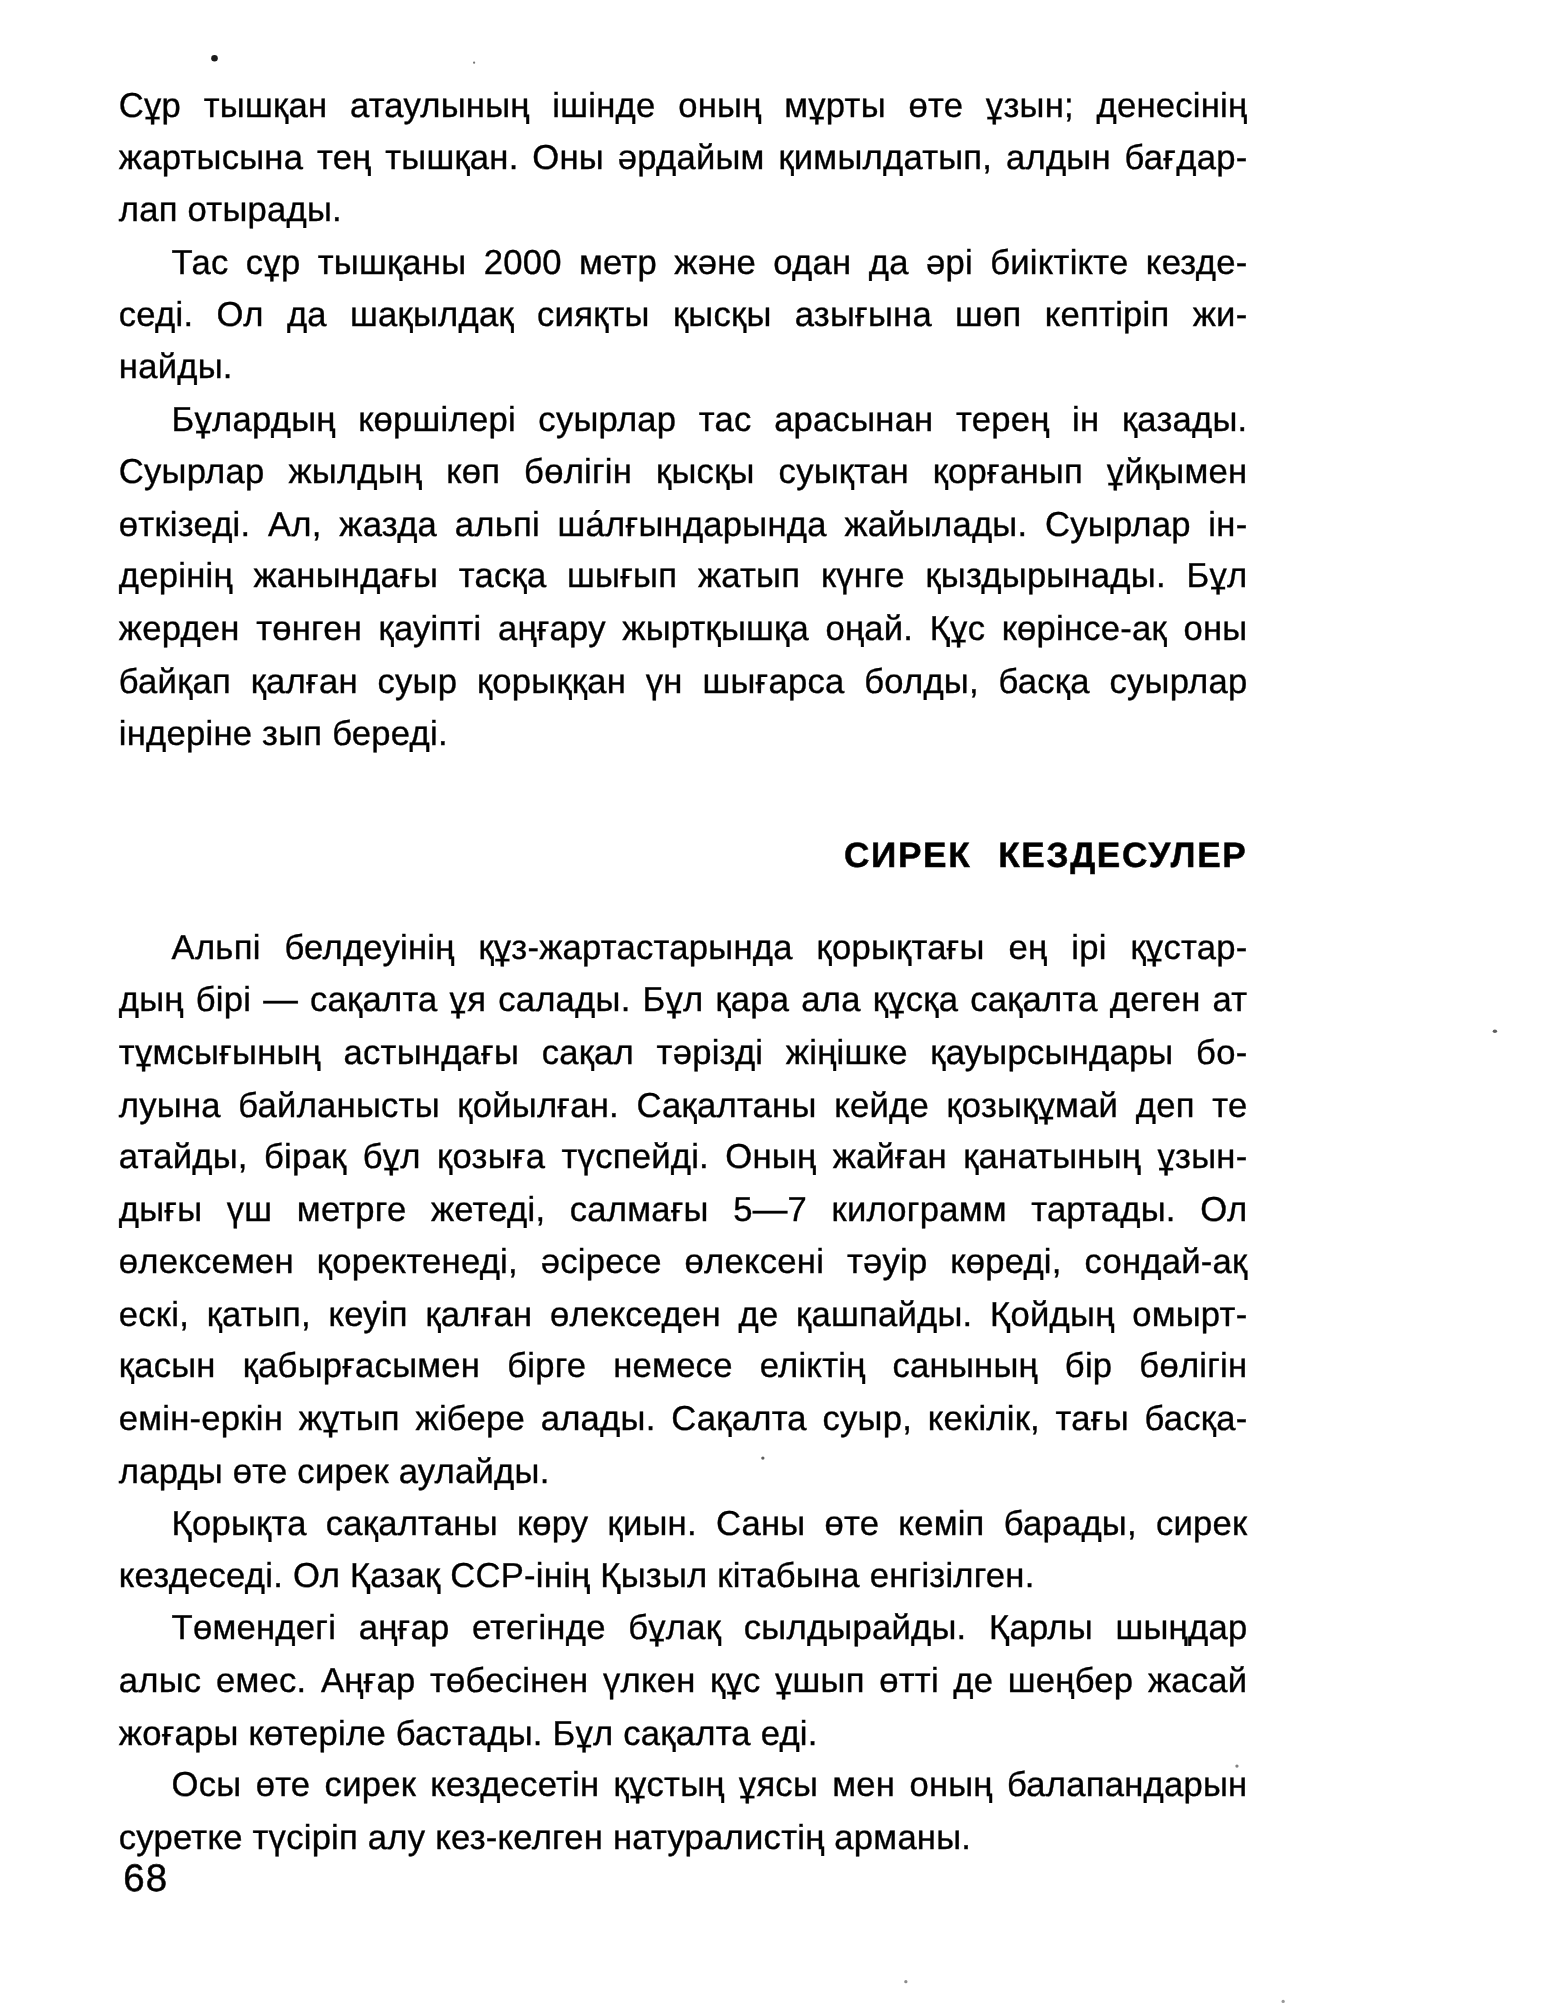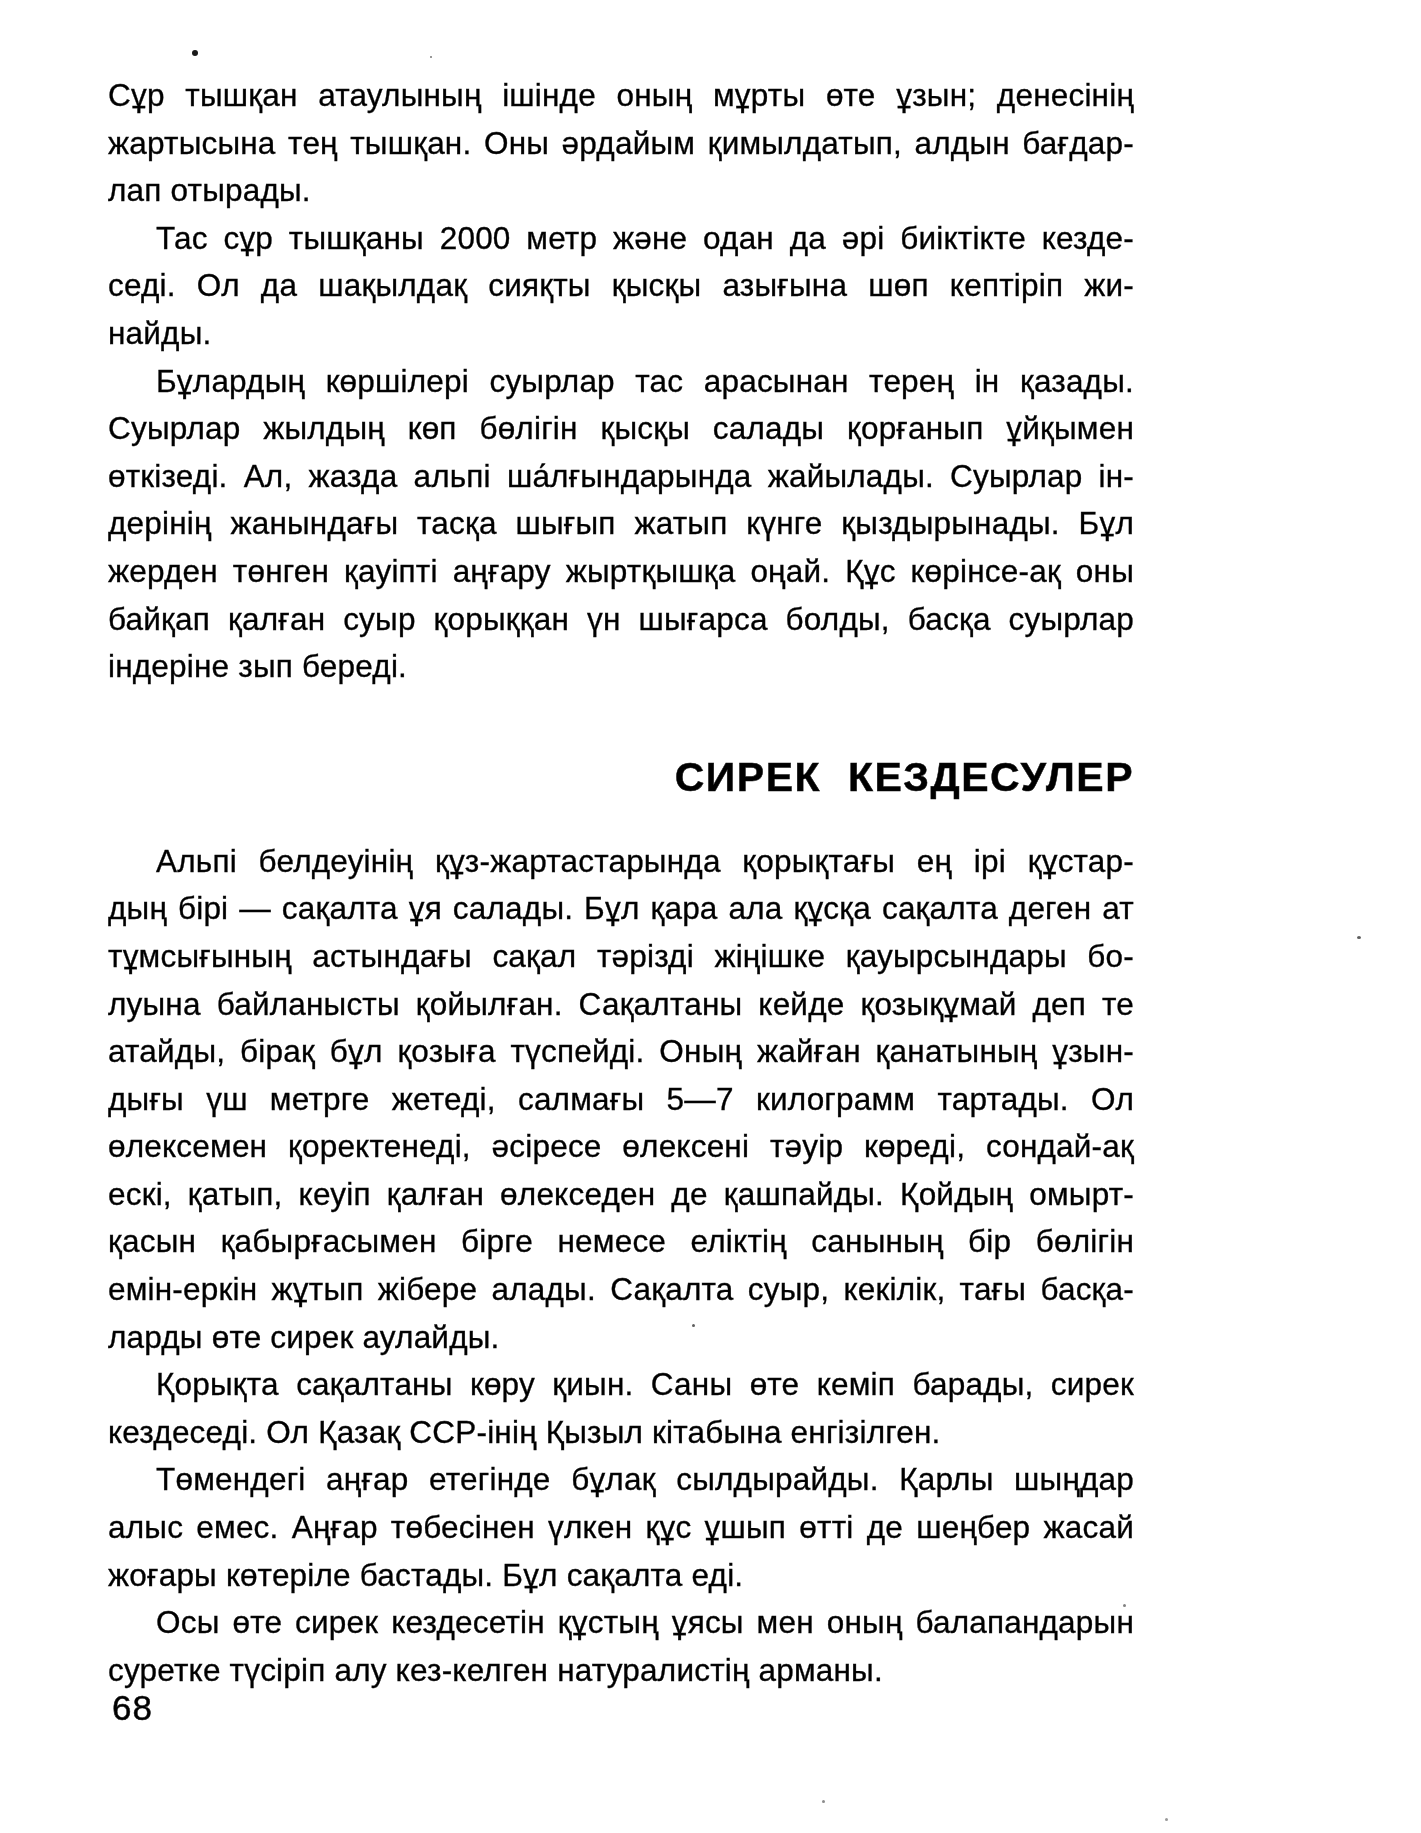--- a/index.html
+++ b/index.html
@@ -40,21 +40,21 @@
   }
   .tline.last {
     text-align-last: left;
   }
   .heading {
     height: 48px;
     line-height: 48px;
     margin-top: 62px;
     margin-bottom: 37px;
     font-weight: bold;
-    font-size: 41px;
+    font-size: 32px;
     letter-spacing: 1.5px;
     word-spacing: 14px;
     text-align: right;
     -webkit-text-stroke: 0.5px #121212;
   }
   .page-number {
     position: absolute;
     left: 112px;
     top: 1688px;
     font-size: 35px;
@@ -88,21 +88,21 @@
   <div class="speck s7"></div>
 
   <div class="text-column">
       <div class="tline">Сұр тышқан атаулының ішінде оның мұрты өте ұзын; денесінің</div>
       <div class="tline">жартысына тең тышқан. Оны әрдайым қимылдатып, алдын бағдар-</div>
       <div class="tline last">лап отырады.</div>
       <div class="tline indent">Тас сұр тышқаны 2000 метр және одан да әрі биіктікте кезде-</div>
       <div class="tline">седі. Ол да шақылдақ сияқты қысқы азығына шөп кептіріп жи-</div>
       <div class="tline last">найды.</div>
       <div class="tline indent">Бұлардың көршілері суырлар тас арасынан терең ін қазады.</div>
-      <div class="tline">Суырлар жылдың көп бөлігін қысқы салады қорғанып ұйқымен</div>
+      <div class="tline">Суырлар жылдың көп бөлігін қысқы суықтан қорғанып ұйқымен</div>
       <div class="tline">өткізеді. Ал, жазда альпі ша́лғындарында жайылады. Суырлар ін-</div>
       <div class="tline">дерінің жанындағы тасқа шығып жатып күнге қыздырынады. Бұл</div>
       <div class="tline">жерден төнген қауіпті аңғару жыртқышқа оңай. Құс көрінсе-ақ оны</div>
       <div class="tline">байқап қалған суыр қорыққан үн шығарса болды, басқа суырлар</div>
       <div class="tline last">індеріне зып береді.</div>
       <div class="heading">СИРЕК КЕЗДЕСУЛЕР</div>
       <div class="tline indent">Альпі белдеуінің құз-жартастарында қорықтағы ең ірі құстар-</div>
       <div class="tline">дың бірі — сақалта ұя салады. Бұл қара ала құсқа сақалта деген ат</div>
       <div class="tline">тұмсығының астындағы сақал тәрізді жіңішке қауырсындары бо-</div>
       <div class="tline">луына байланысты қойылған. Сақалтаны кейде қозықұмай деп те</div>

